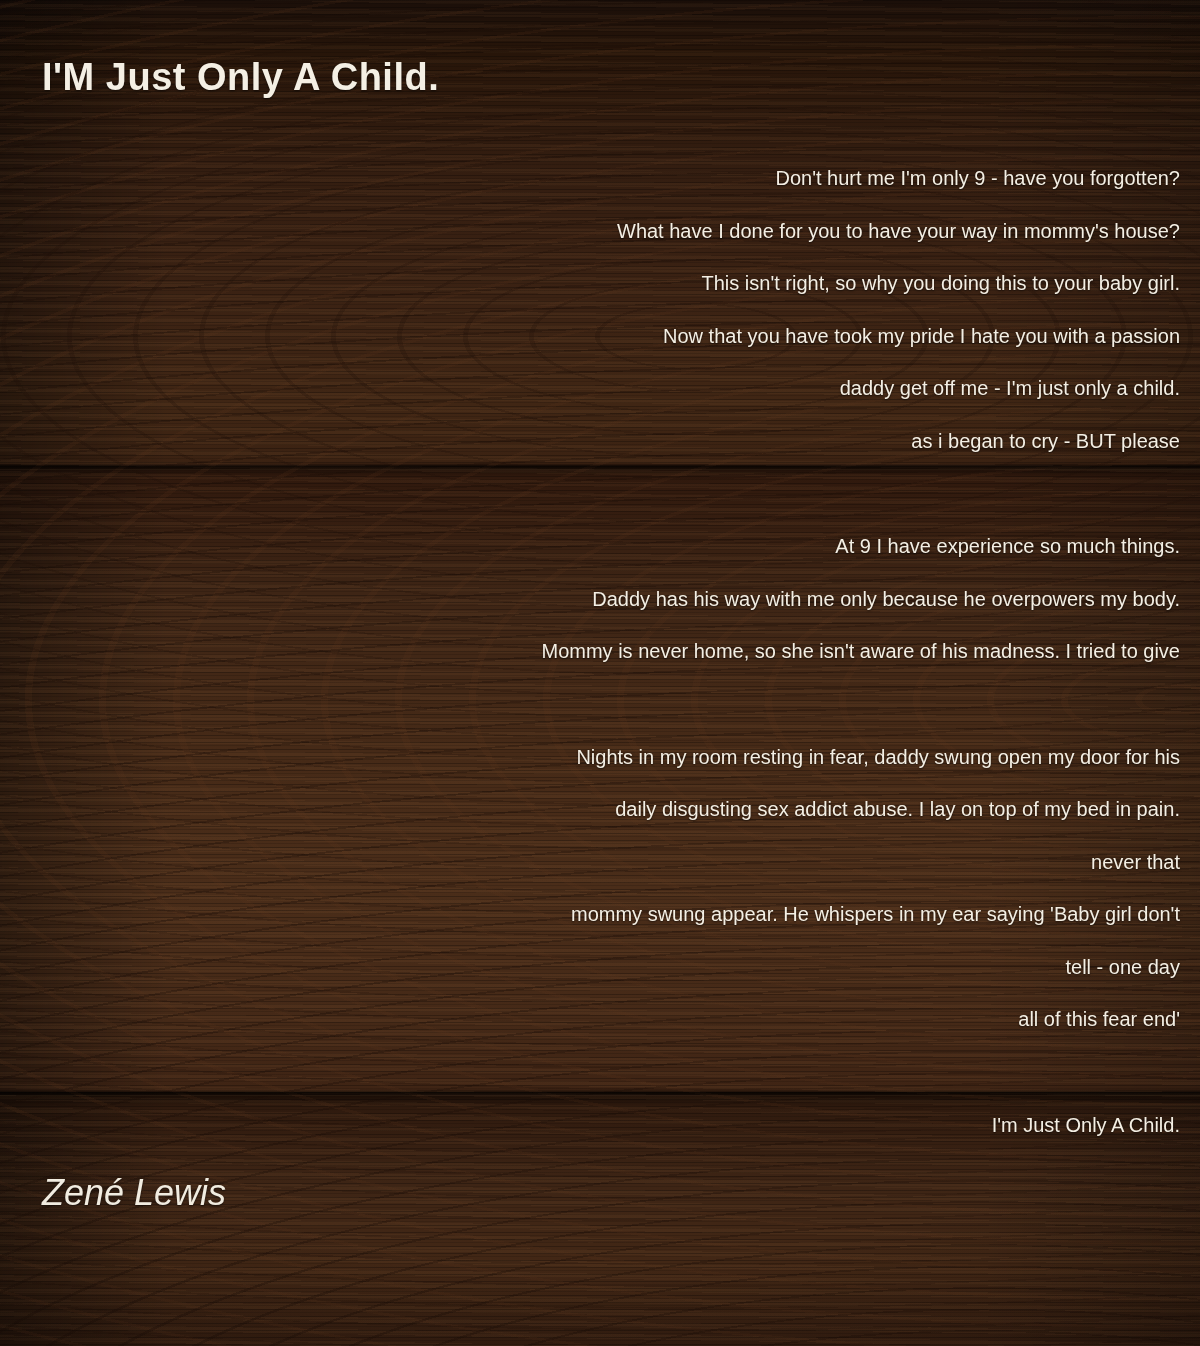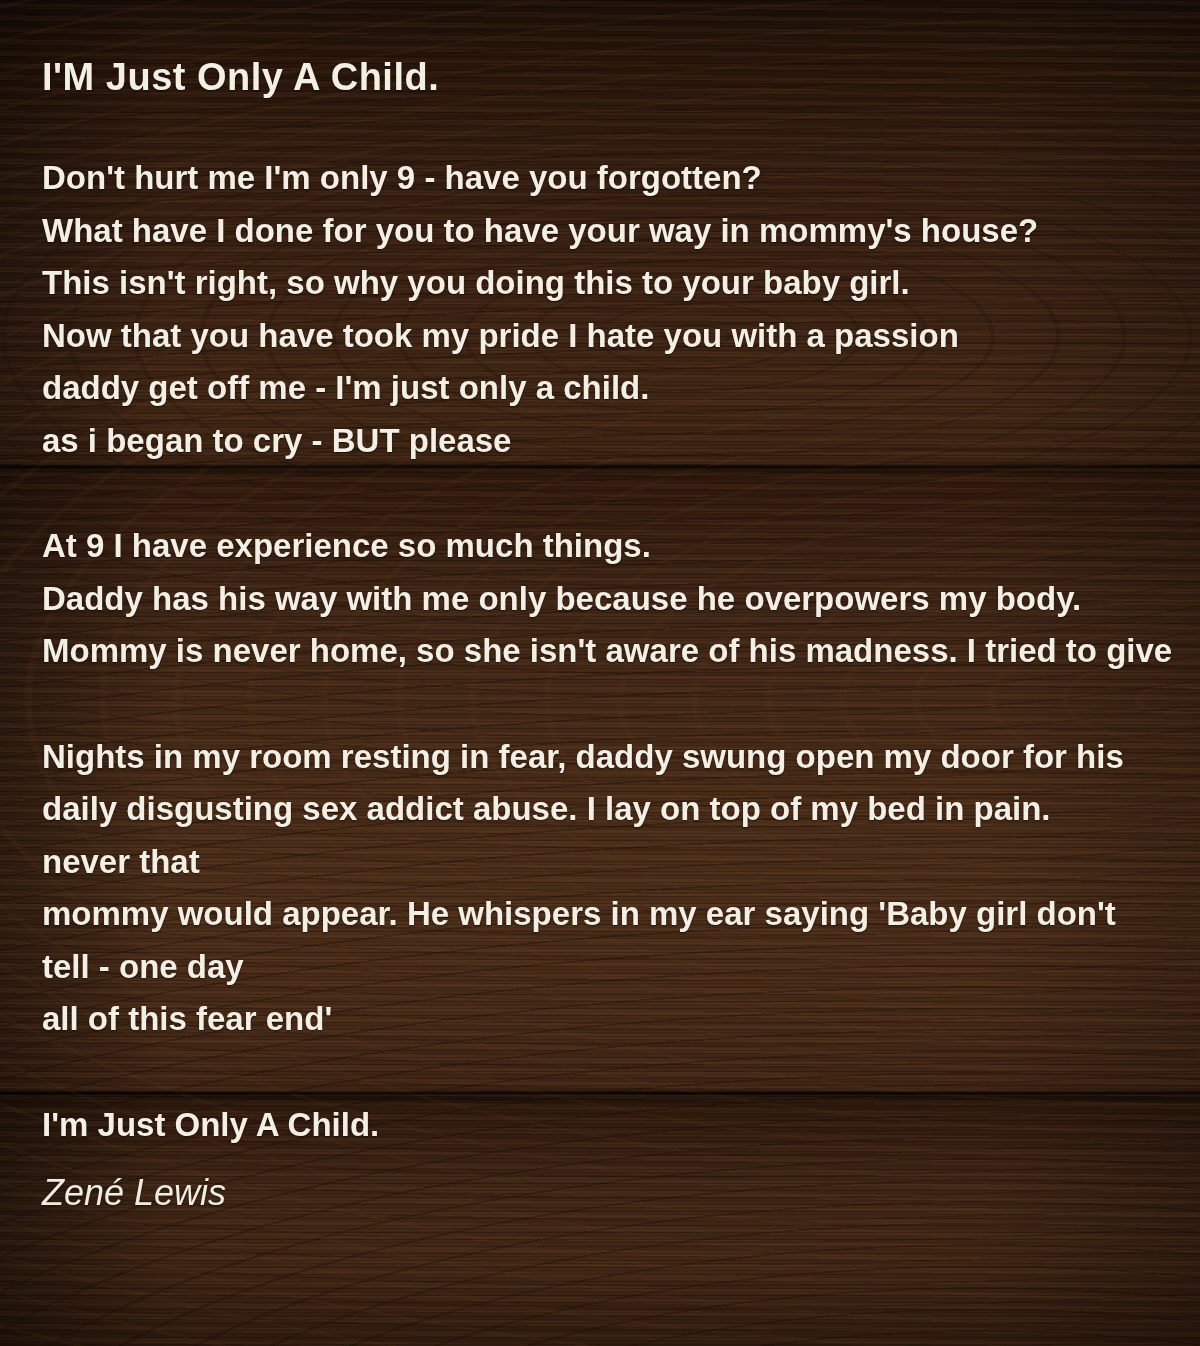--- a/index.html
+++ b/index.html
@@ -79,24 +79,25 @@
     line-height: 46px;
     letter-spacing: 0.5px;
   }
   .stanza {
     margin-top: 52px;
   }
   .stanza + .stanza {
     margin-top: 53px;
   }
   .line {
-    font-size: 33px;
-    font-weight: 700;
+    font-size: 20px;
+    font-weight: 400;
     line-height: 52.5px;
     white-space: nowrap;
+    text-align: right;
   }
   .signature {
     margin-top: 20px;
     font-size: 36px;
     font-style: italic;
     font-weight: 400;
     line-height: 44px;
     color: #f1ece0;
   }
 </style>
@@ -123,21 +124,21 @@
     <div class="stanza">
       <div class="line">At 9 I have experience so much things.</div>
       <div class="line">Daddy has his way with me only because he overpowers my body.</div>
       <div class="line">Mommy is never home, so she isn't aware of his madness. I tried to give</div>
     </div>
 
     <div class="stanza">
       <div class="line">Nights in my room resting in fear, daddy swung open my door for his</div>
       <div class="line">daily disgusting sex addict abuse. I lay on top of my bed in pain.</div>
       <div class="line">never that</div>
-      <div class="line">mommy would appear. He whispers in my ear saying 'Baby girl don't</div>
+      <div class="line">mommy swung appear. He whispers in my ear saying 'Baby girl don't</div>
       <div class="line">tell - one day</div>
       <div class="line">all of this fear end'</div>
     </div>
 
     <div class="stanza">
       <div class="line">I'm Just Only A Child.</div>
     </div>
 
     <div class="signature">Zené Lewis</div>
   </div>

